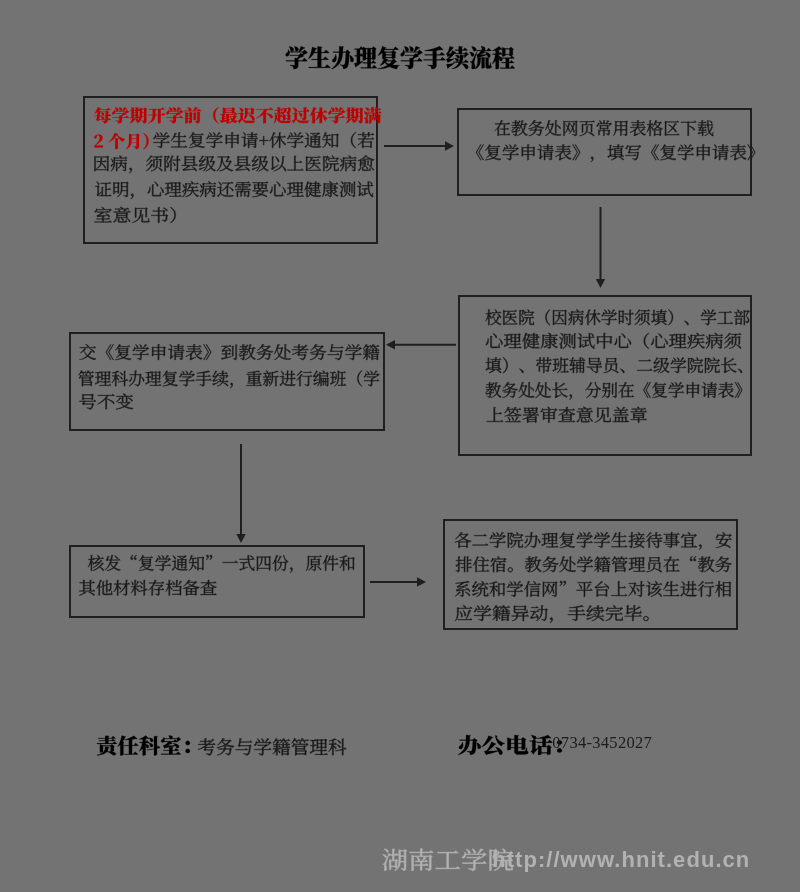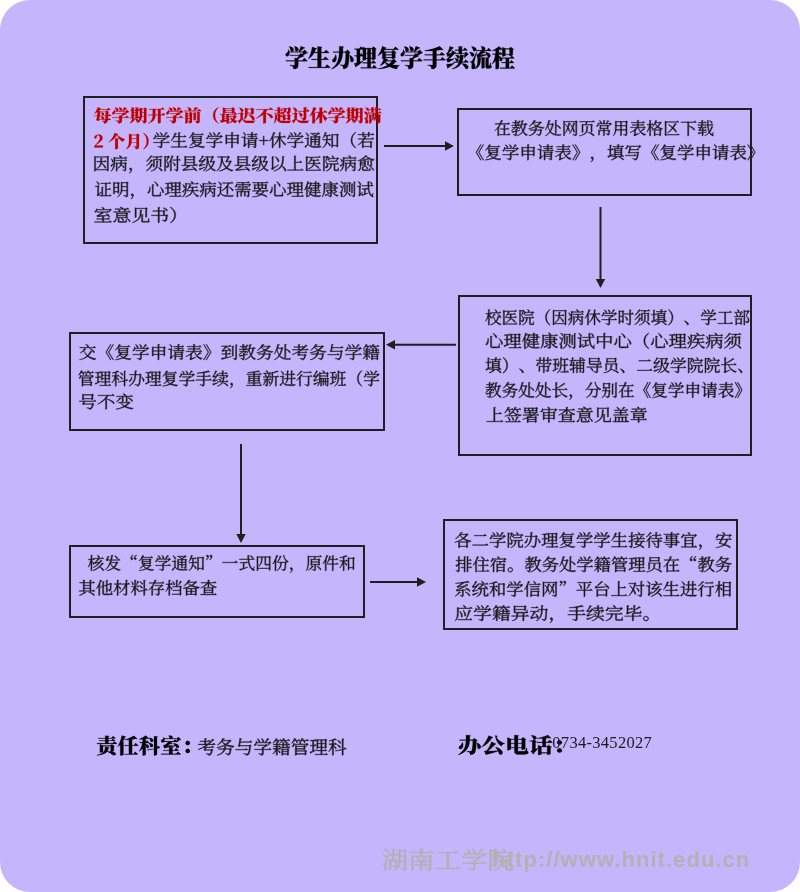--- a/index.html
+++ b/index.html
@@ -1,13 +1,13 @@
 <!DOCTYPE html>
 <html><head><meta charset="utf-8">
-<style>html,body{margin:0;padding:0;background:#fff;}#page{position:relative;width:800px;height:892px;background:#c4b5fd;overflow:hidden;border-radius:30px;}</style></head>
+<style>html,body{margin:0;padding:0;background:#fff;}#page{position:relative;width:800px;height:892px;background:#737373;overflow:hidden;}</style></head>
 <body>
 <div id="page">
 <svg width="800" height="892" viewBox="0 0 800 892">
 <defs>
         <path id="h5b66" d="M207 494H668V466H216ZM38 262H760L836 363Q836 363 850 352Q864 341 886 324Q908 306 932 286Q955 267 974 250Q970 234 944 234H46ZM422 366 609 351Q606 331 576 325V72Q576 23 562 -12Q548 -47 505 -68Q462 -88 373 -96Q369 -60 362 -34Q355 -9 337 8Q319 25 294 37Q269 49 216 59V71Q216 71 232 70Q248 69 273 68Q298 66 324 64Q351 63 372 62Q393 61 401 61Q413 61 418 65Q422 69 422 79ZM160 630H860V602H160ZM138 716 150 717Q187 648 192 592Q197 537 180 500Q163 462 134 446Q104 429 72 438Q41 448 30 480Q20 512 36 535Q51 558 78 571Q105 588 126 628Q146 667 138 716ZM786 630H775L852 707L984 583Q978 576 970 573Q961 570 944 569Q920 554 886 538Q853 521 818 506Q782 491 751 481L746 486Q754 507 762 533Q769 559 776 585Q782 611 786 630ZM185 844Q263 834 307 810Q351 786 368 757Q385 728 381 700Q377 673 358 656Q338 638 310 636Q282 635 251 659Q248 691 237 724Q226 756 210 786Q195 816 177 839ZM415 856Q490 839 530 812Q570 785 582 755Q594 725 586 699Q578 673 556 658Q534 643 505 646Q476 648 447 675Q448 707 442 738Q437 769 428 798Q418 828 407 852ZM689 856 868 789Q864 781 854 776Q845 771 828 773Q789 739 734 696Q678 653 622 620H598Q615 654 632 696Q649 737 664 780Q679 822 689 856ZM621 494H609L689 569L818 446Q812 439 804 436Q795 434 778 432Q743 416 696 397Q648 378 600 360Q552 343 512 331L507 337Q526 359 548 387Q569 415 588 444Q608 473 621 494Z"></path>
         <path id="h751f" d="M25 -13H742L825 92Q825 92 840 80Q855 69 878 51Q902 33 928 13Q953 -7 974 -25Q970 -41 944 -41H33ZM147 321H668L748 421Q748 421 762 410Q777 399 800 382Q823 365 848 346Q873 326 894 309Q890 293 865 293H155ZM210 606H698L777 703Q777 703 791 693Q805 683 828 666Q850 650 874 631Q899 612 920 594Q916 578 890 578H196ZM416 848 613 830Q612 819 604 812Q597 804 576 801V-30H416ZM181 820 383 762Q380 752 370 746Q360 740 342 740Q287 595 208 494Q128 394 24 327L14 334Q50 394 83 472Q116 551 142 640Q168 730 181 820Z"></path>
         <path id="h529e" d="M210 516Q236 445 238 387Q241 329 226 286Q212 244 187 217Q170 197 146 192Q121 187 98 196Q76 205 64 227Q49 256 59 283Q69 310 94 328Q115 343 138 371Q160 399 177 437Q194 475 198 516ZM556 838Q555 826 546 819Q538 812 519 810Q517 718 514 629Q510 540 498 456Q485 372 456 294Q428 216 376 146Q323 76 240 14Q156 -48 34 -99L25 -86Q131 -7 196 78Q262 164 296 255Q331 346 344 443Q357 540 358 644Q360 747 360 856ZM633 628 712 707 839 594Q833 587 822 582Q811 576 793 573Q789 429 782 326Q776 222 766 152Q755 82 739 39Q723 -4 699 -26Q668 -54 630 -66Q591 -79 530 -78Q530 -43 524 -18Q519 6 505 22Q489 39 461 52Q433 66 392 75V86Q418 84 448 82Q478 80 504 79Q531 78 544 78Q558 78 566 81Q575 84 582 91Q597 103 607 143Q617 183 624 250Q631 318 636 412Q641 507 645 628ZM700 628V600H95L86 628ZM816 486Q887 452 925 412Q963 371 975 332Q987 293 979 262Q971 230 950 212Q928 195 900 198Q872 201 843 231Q847 274 842 318Q838 361 828 403Q819 445 806 482Z"></path>
         <path id="h7406" d="M377 177H772L838 272Q838 272 850 262Q862 251 880 234Q899 218 919 200Q939 181 955 165Q952 149 927 149H385ZM291 -31H798L869 73Q869 73 882 62Q895 50 915 32Q935 14 956 -6Q978 -26 995 -43Q994 -51 986 -55Q978 -59 967 -59H299ZM483 568H853V540H483ZM483 364H853V336H483ZM585 772H726V-49H585ZM792 772H782L846 842L973 743Q969 737 959 731Q949 725 934 721V333Q934 328 914 318Q895 308 868 300Q841 292 816 292H792ZM383 772V829L529 772H847V744H522V315Q522 308 505 297Q488 286 461 278Q434 269 404 269H383ZM20 750H233L300 844Q300 844 312 834Q325 823 344 806Q362 790 382 772Q403 754 419 738Q416 722 391 722H28ZM22 471H253L306 560Q306 560 322 543Q339 526 361 502Q383 479 398 459Q395 443 372 443H30ZM10 142Q42 148 102 162Q163 177 239 197Q315 217 393 238L396 229Q353 192 280 137Q207 82 100 13Q93 -9 73 -16ZM122 750H262V170L122 120Z"></path>
         <path id="h590d" d="M412 787Q408 778 398 773Q387 768 370 770Q307 659 224 584Q142 508 46 460L37 468Q74 514 111 576Q148 639 180 712Q211 784 231 860ZM798 833Q798 833 812 822Q826 812 848 796Q870 780 894 762Q918 743 938 726Q934 710 909 710H275V738H721ZM335 233Q379 181 450 148Q520 114 607 96Q694 77 788 70Q883 62 976 62V49Q930 35 904 -2Q879 -39 869 -93Q746 -73 641 -37Q536 -1 456 62Q376 125 326 225ZM644 260 731 333 854 215Q848 206 838 203Q828 200 808 198Q729 101 612 38Q495 -25 348 -56Q201 -88 31 -93L28 -80Q171 -53 296 -8Q421 37 515 104Q609 171 659 260ZM716 260V232H325L352 260ZM639 627 702 697 834 597Q830 592 820 586Q811 579 795 576V366Q795 363 774 356Q754 348 726 342Q698 336 674 336H649V627ZM376 366Q376 360 358 350Q339 339 311 331Q283 323 253 323H233V627V684L383 627H728V599H376ZM480 297Q477 290 469 284Q461 279 443 280Q412 236 366 192Q321 148 265 110Q209 73 144 48L137 57Q178 100 212 155Q245 210 270 267Q294 324 307 371ZM704 395V367H315V395ZM704 511V483H315V511Z"></path>
         <path id="h624b" d="M23 300H759L838 398Q838 398 852 388Q867 377 890 360Q912 343 936 324Q961 305 982 288Q978 272 952 272H31ZM72 512H729L806 608Q806 608 820 598Q835 587 857 570Q879 554 903 536Q927 517 947 500Q943 484 917 484H80ZM730 854 876 712Q867 705 848 704Q828 703 799 714Q730 701 644 690Q557 679 462 672Q367 665 270 662Q173 660 81 663L79 676Q165 689 256 709Q348 729 436 753Q525 777 601 803Q677 829 730 854ZM425 721H584V85Q584 35 569 -4Q554 -42 508 -66Q463 -89 372 -95Q369 -57 361 -29Q353 -1 333 16Q314 33 288 46Q261 58 203 67V79Q203 79 220 78Q237 77 263 76Q289 75 318 74Q346 72 369 71Q392 70 402 70Q414 70 420 76Q425 81 425 90Z"></path>

